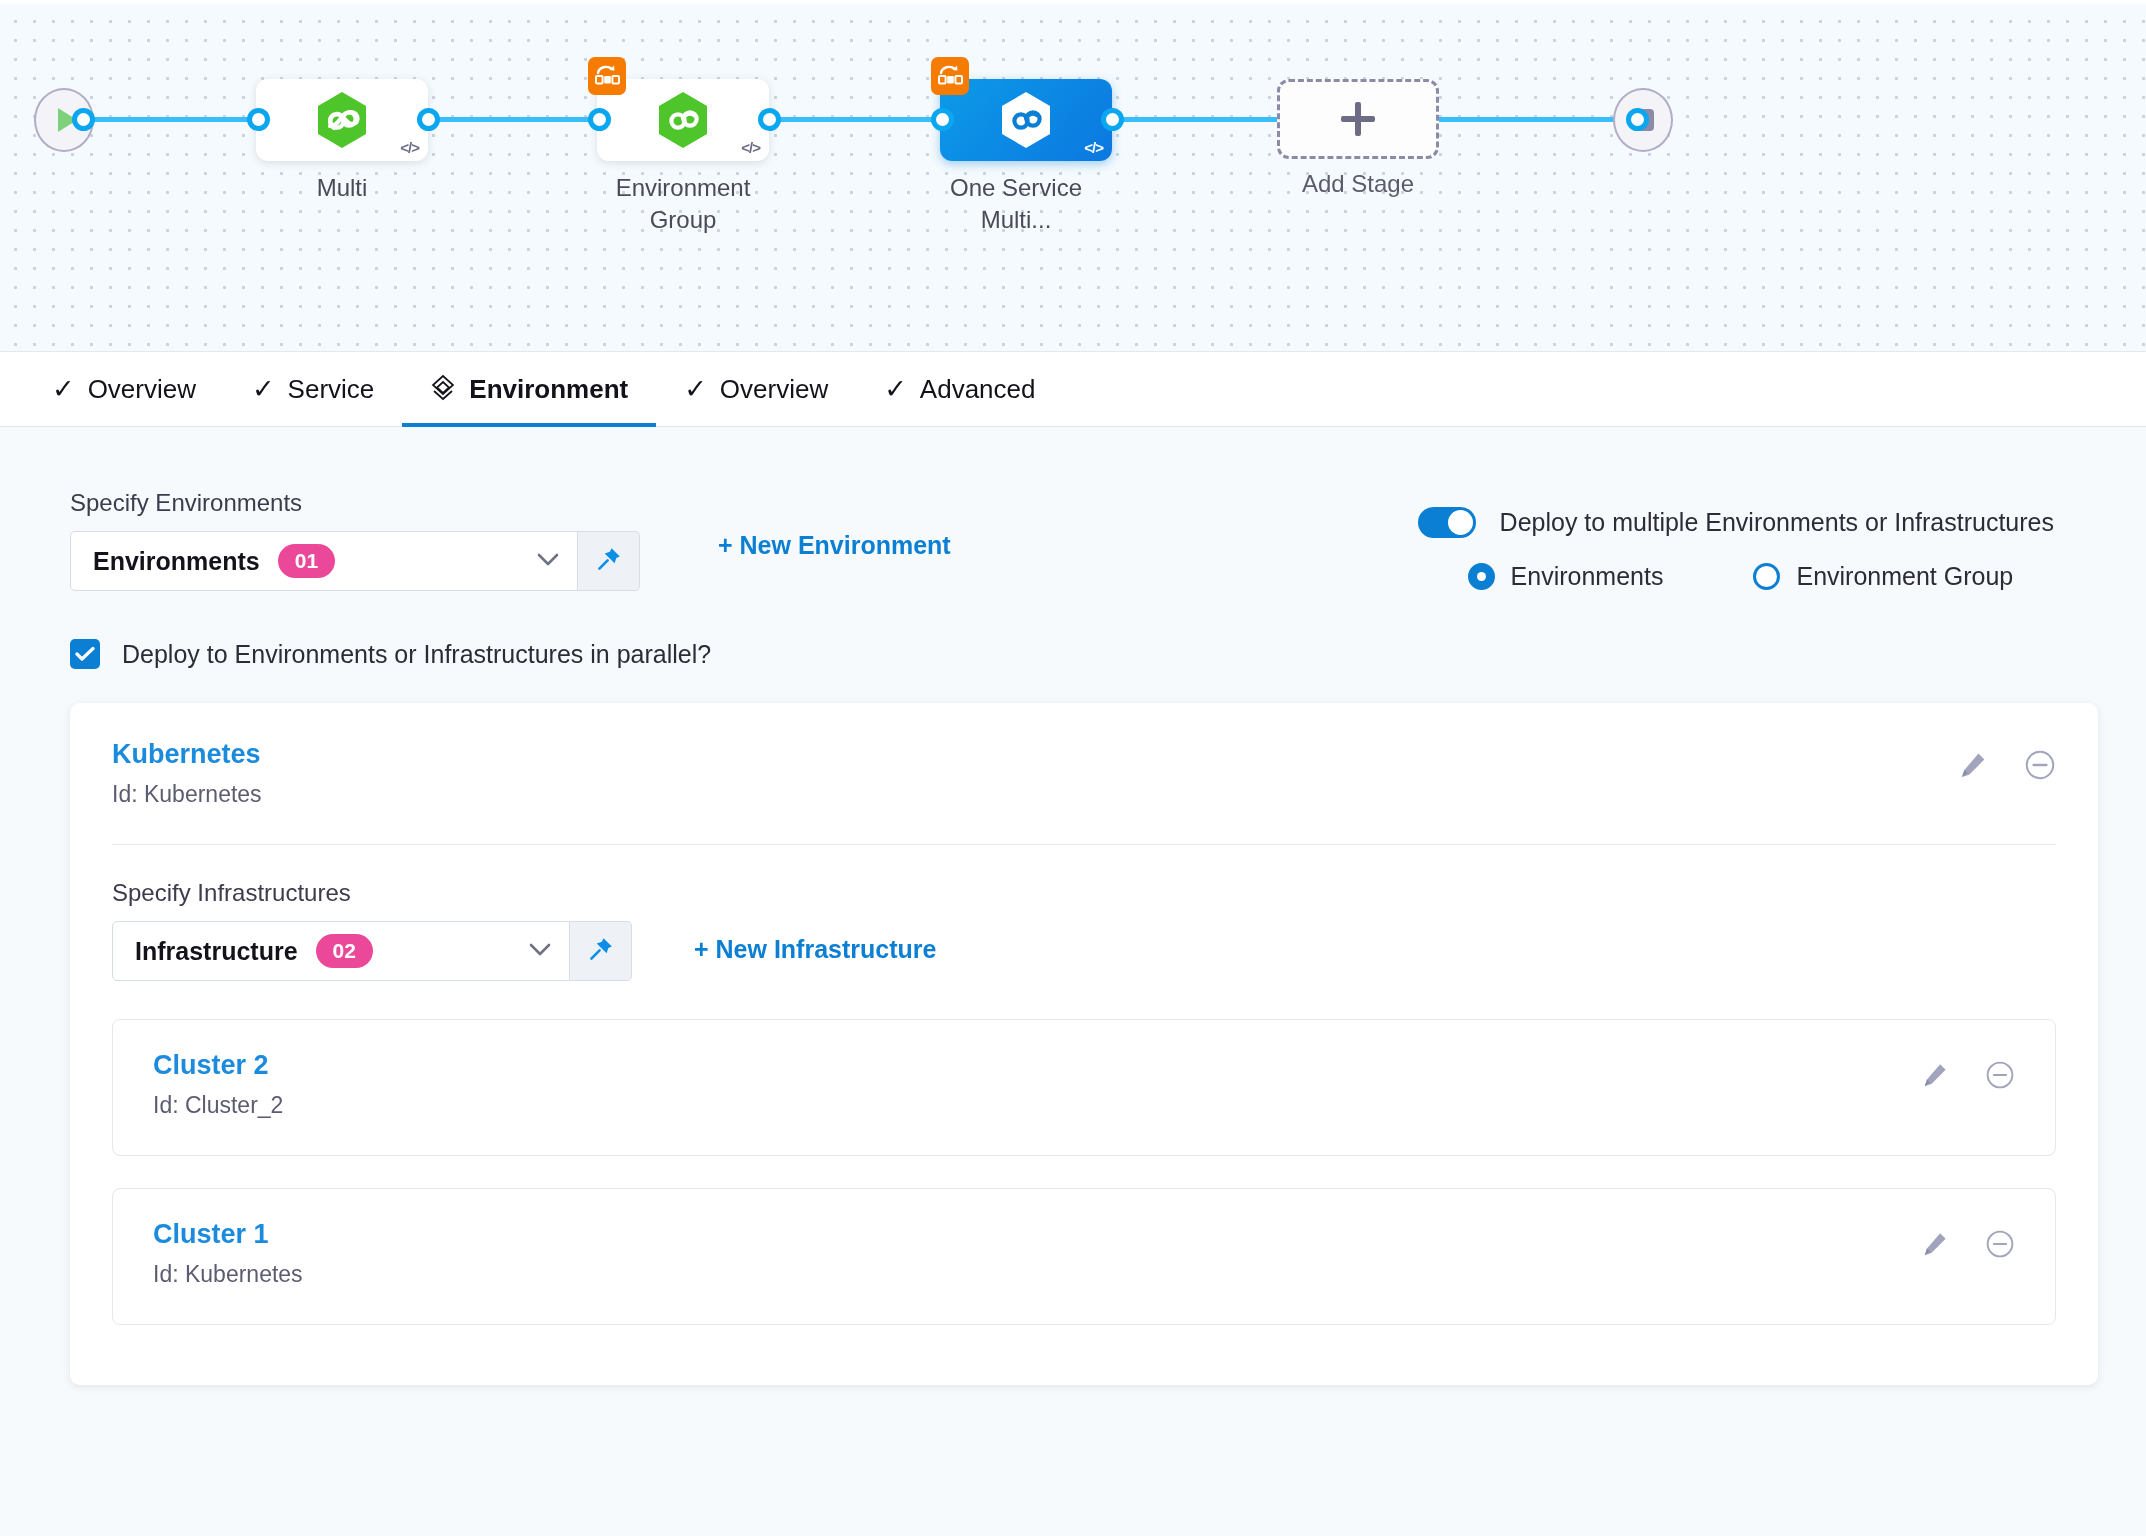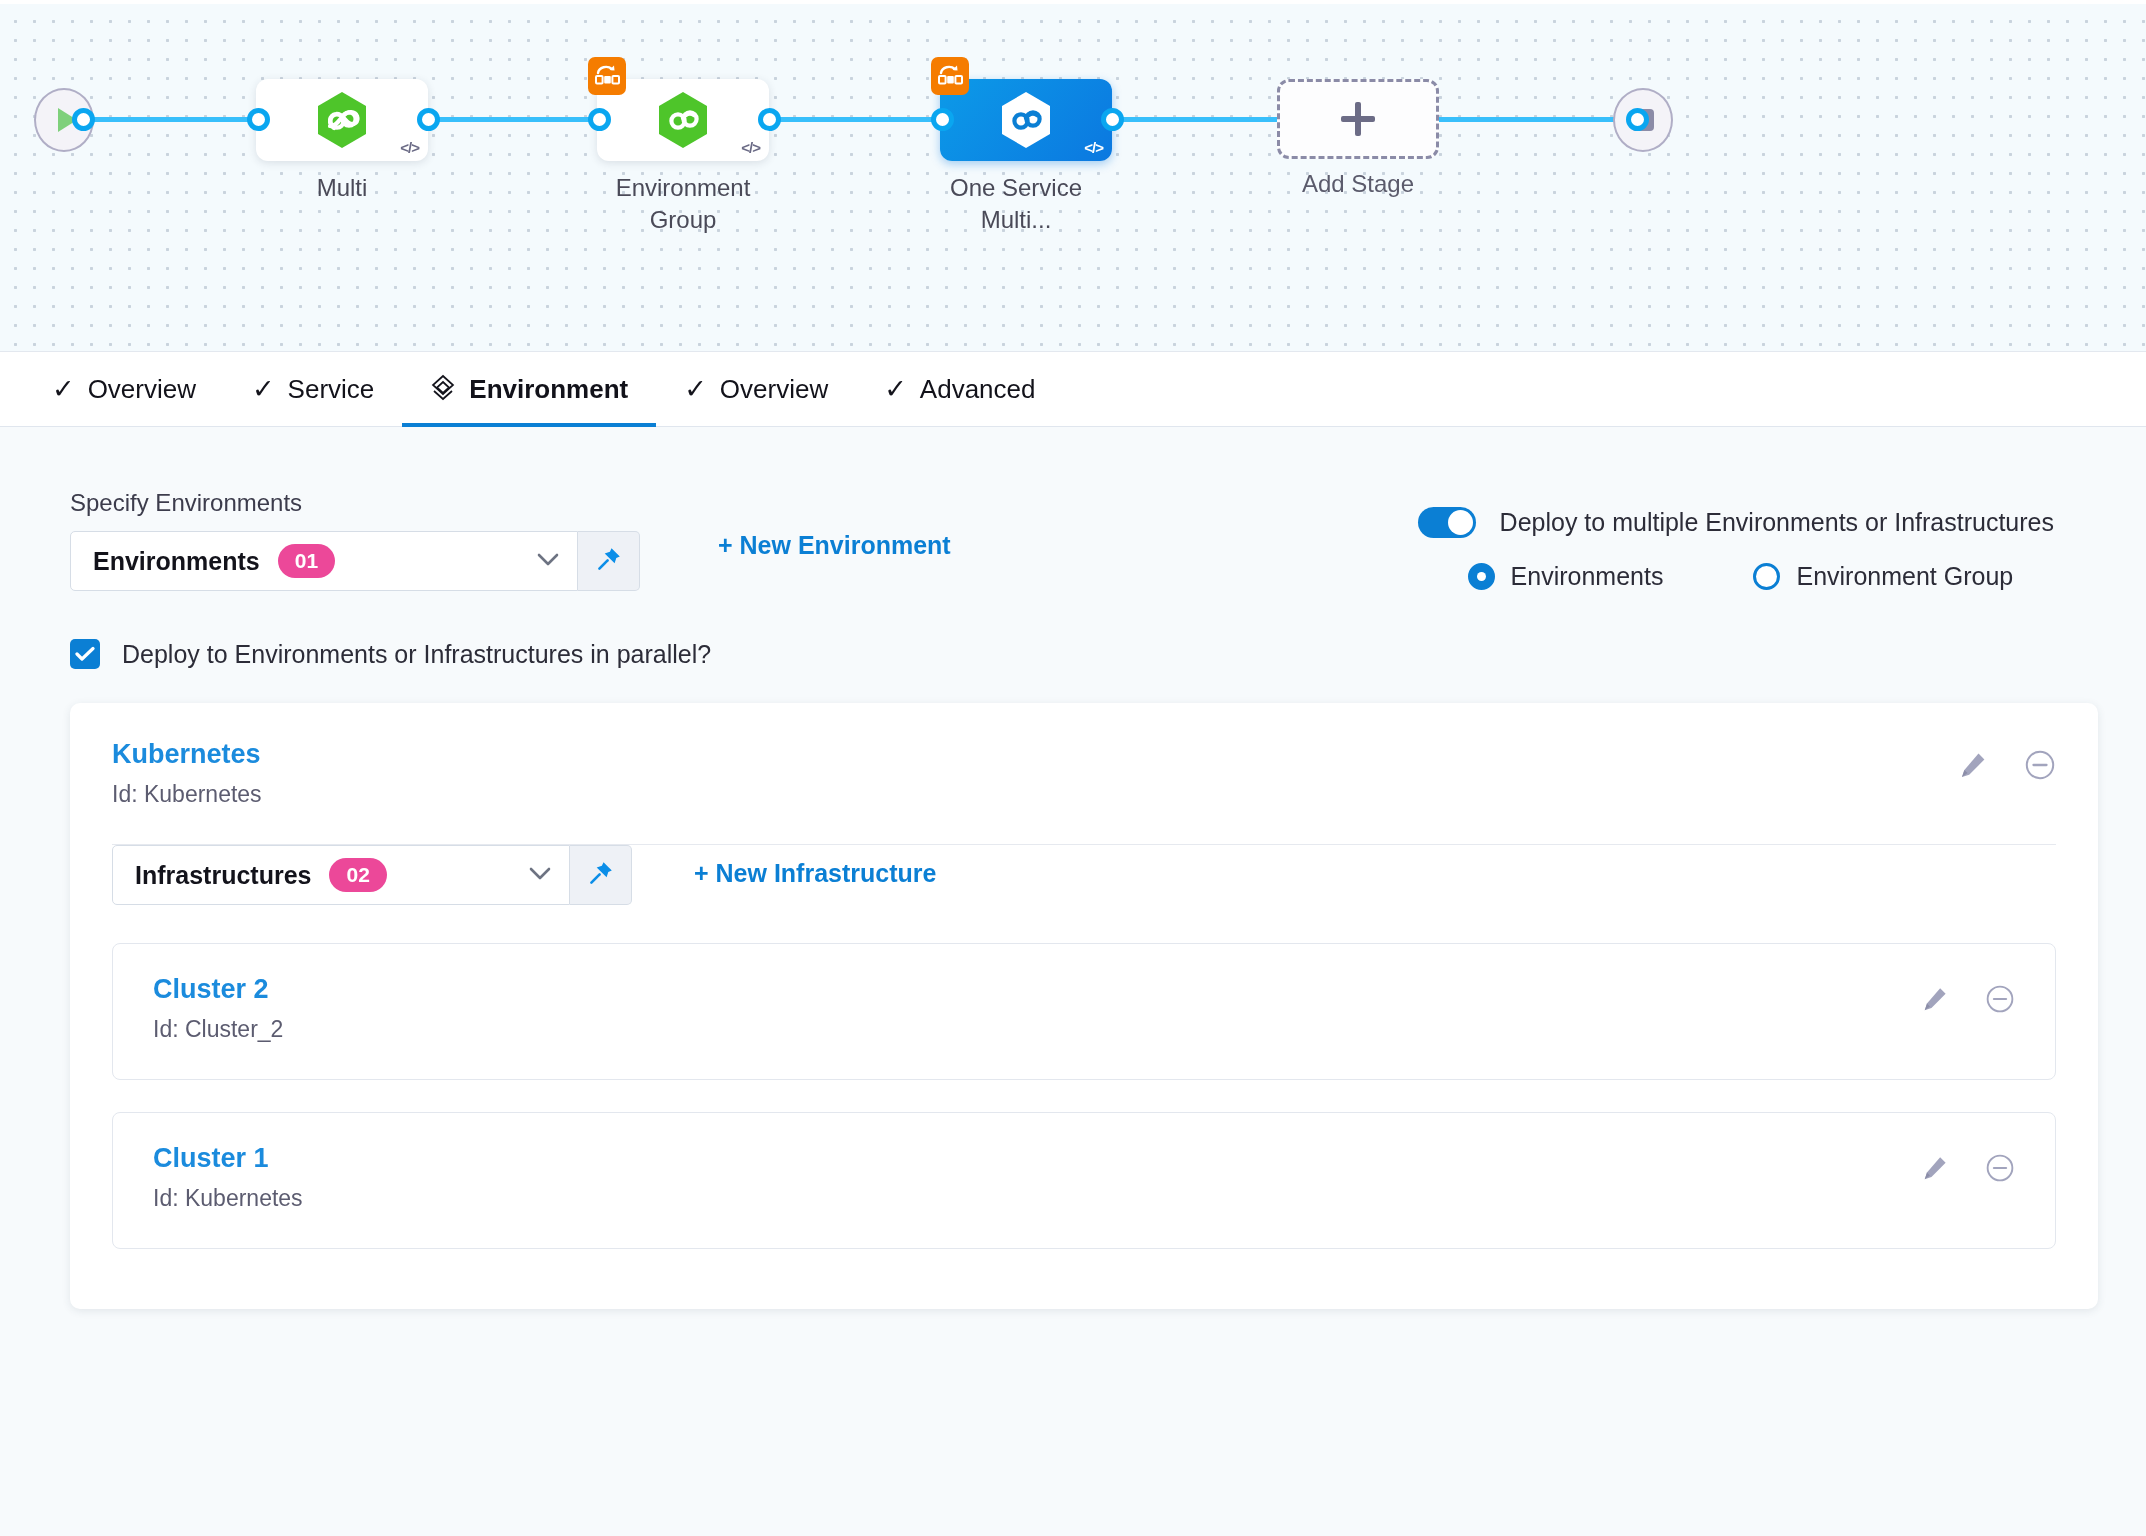--- a/index.html
+++ b/index.html
@@ -571,25 +571,26 @@
           <svg width="32" height="32" viewBox="0 0 32 32">
             <circle cx="16" cy="16" r="13.2" fill="none" stroke="#a2a4bd" stroke-width="2"></circle>
             <line x1="9.5" y1="16" x2="22.5" y2="16" stroke="#a2a4bd" stroke-width="2.3" stroke-linecap="round"></line>
           </svg>
         </span>
       </div>
     </div>
 
     <div class="divider"></div>
 
+    <div class="infra-label">Specify Infrastructures</div>
     <div style="display:flex;align-items:flex-start;">
       <div class="select-wrap">
         <div class="select-box infra-select">
           <div class="select-left">
-            <span class="select-text">Infrastructures</span>
+            <span class="select-text">Infrastructure</span>
             <span class="count-pill">02</span>
           </div>
           <span>
             <svg class="chev" viewBox="0 0 22 13">
                 <polyline points="2,2 11,11 20,2" fill="none" stroke="#6d7382" stroke-width="2.6" stroke-linecap="round" stroke-linejoin="round"></polyline>
               </svg>
           </span>
         </div>
         <div class="pin-btn">
           <span>

